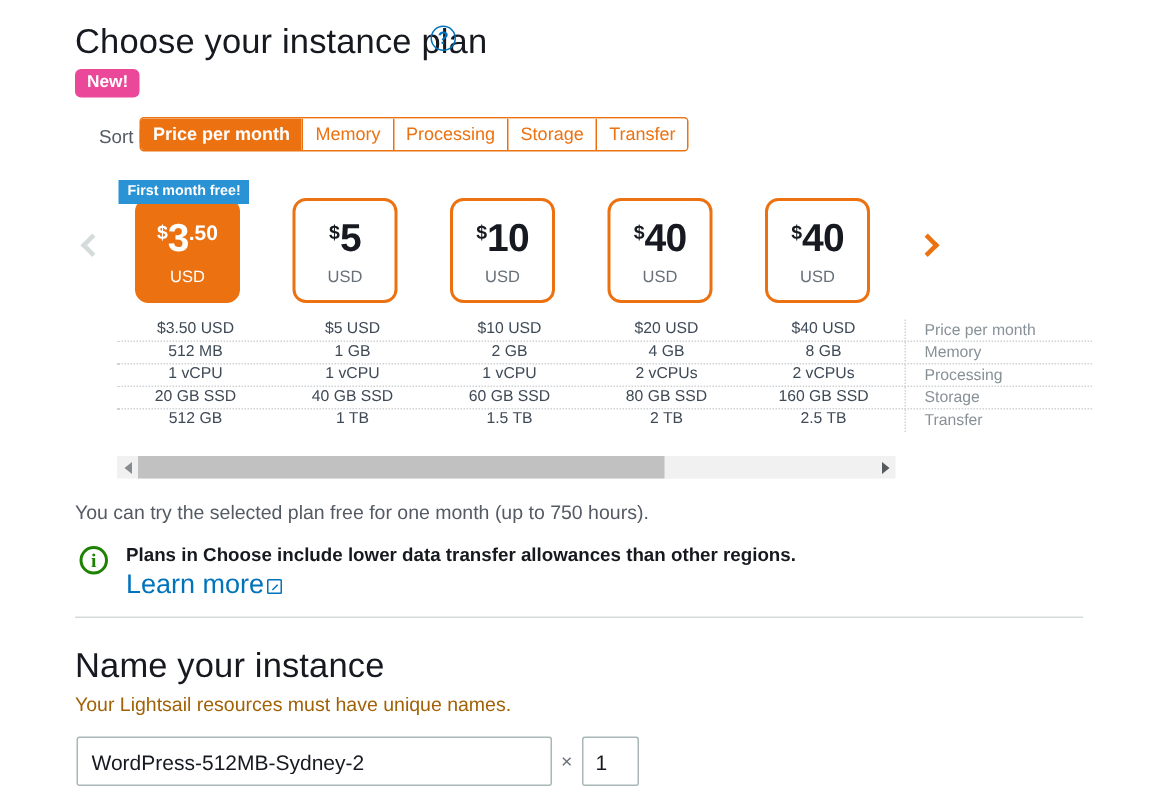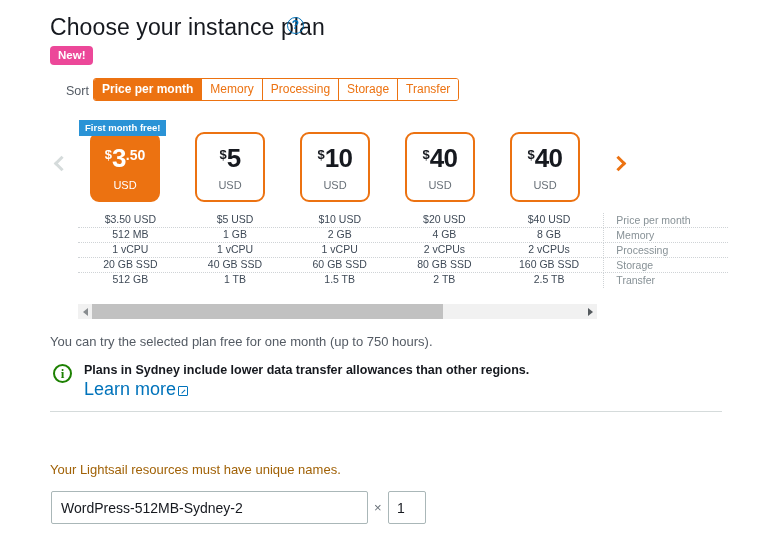--- a/index.html
+++ b/index.html
@@ -460,24 +460,25 @@
     </div>
     <div class="sb-arrow">
         <span class="tri r"></span>
       </div>
   </div>
 
   <div class="try-note">You can try the selected plan free for one month (up to 750 hours).</div>
 
   <div class="info-box">
     <div class="info-icon">i</div>
-    <div class="info-strong">Plans in Sydney include lower data transfer allowances than other regions.</div>
+    <div class="info-strong">Plans in Choose include lower data transfer allowances than other regions.</div>
     <a class="learn-more"><span>Learn more</span><span class="ext-icon"></span></a>
   </div>
 
   <hr class="divider">
 
+  <div class="sec-title" id="name-title">Name your instance</div>
   <div class="name-sub">Your Lightsail resources must have unique names.</div>
   <input class="name-input" type="text" value="WordPress-512MB-Sydney-2" style="">
   <div class="times-sym">×</div>
   <input class="qty-input" type="text" value="1" style="">
 
 </div>
 
 </body></html>

